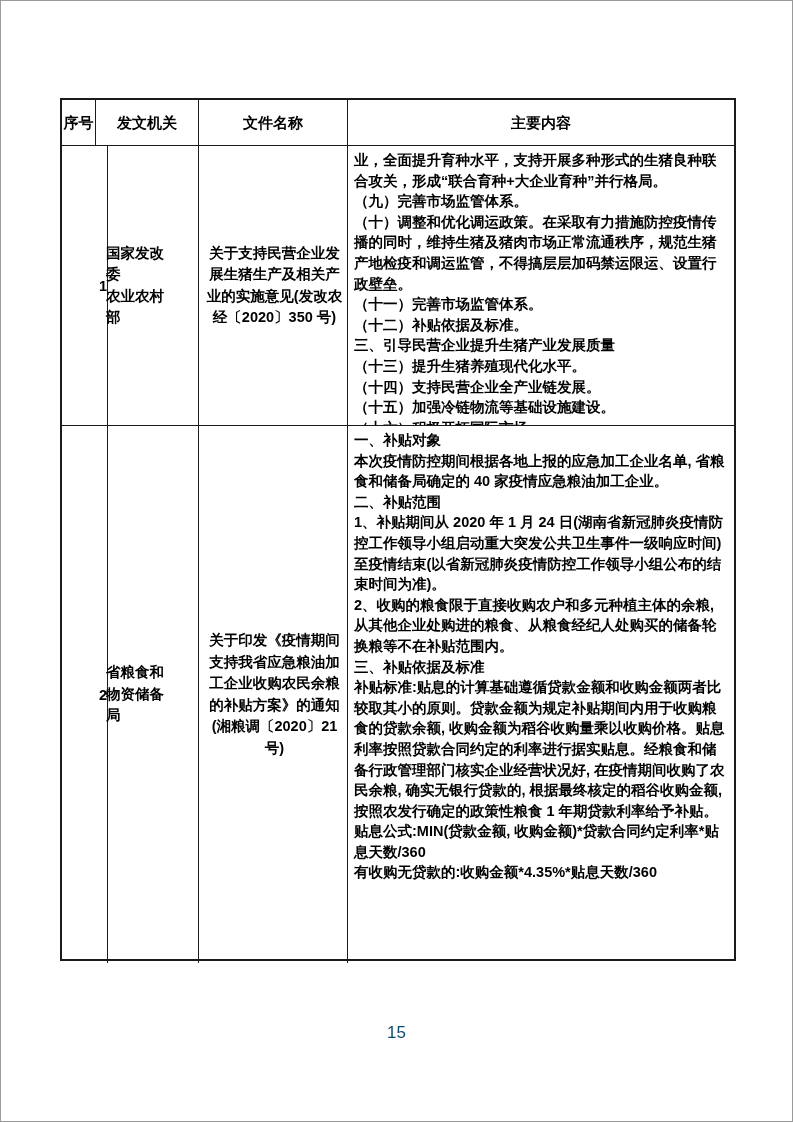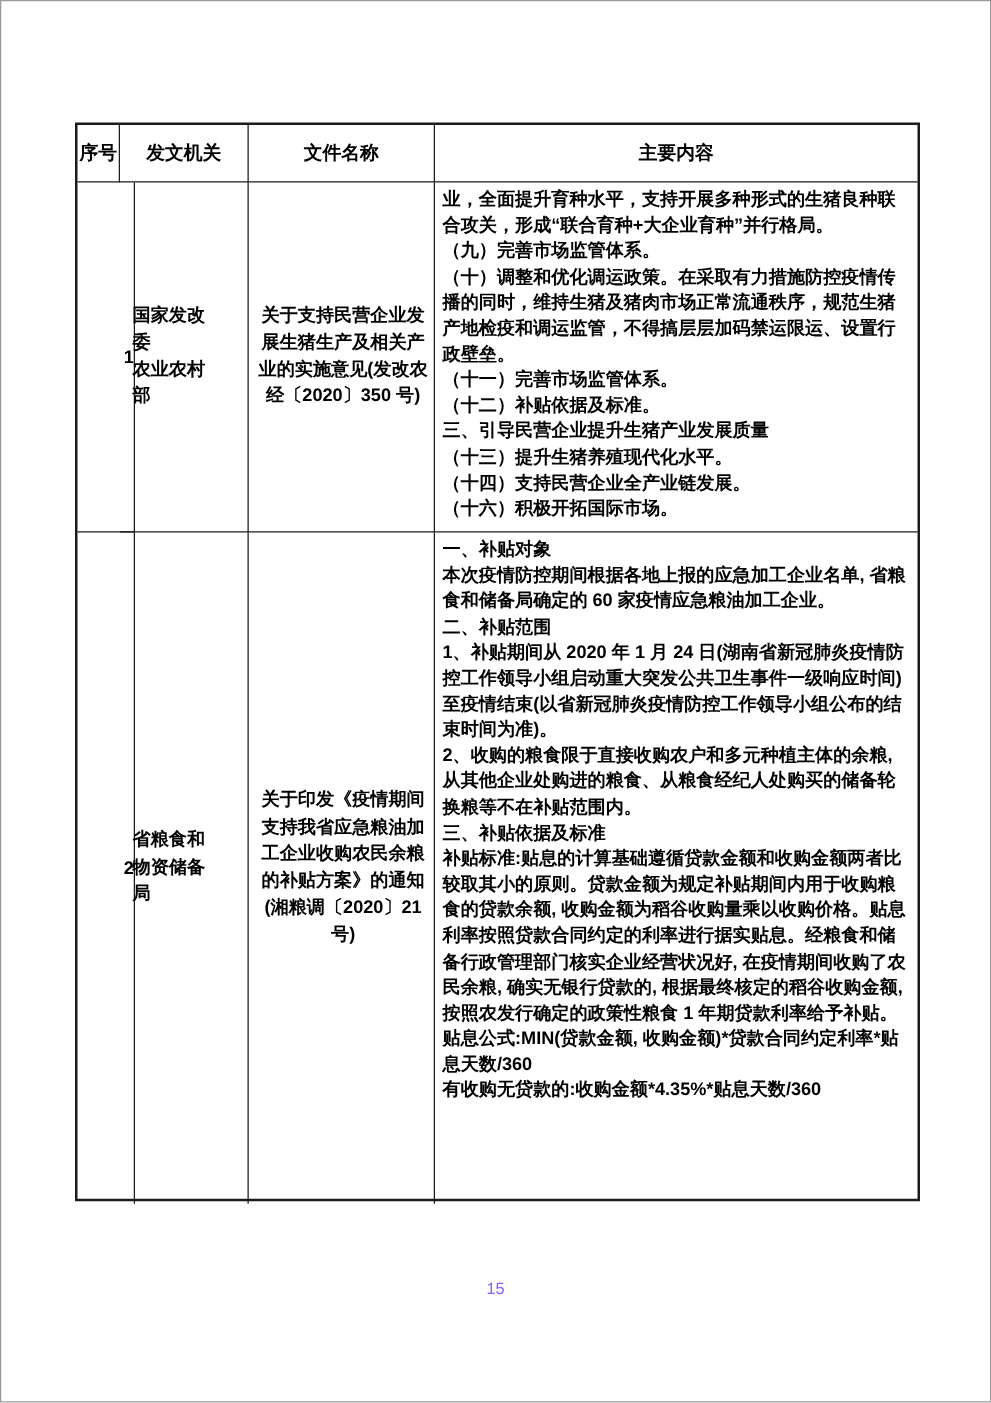--- a/index.html
+++ b/index.html
@@ -63,22 +63,22 @@
     padding: 4px 4px 4px 6px;
     font-size: 14.5px; line-height: 20.6px;
     text-align: left;
   }
   .c-content p { margin: 0; }
 
   .page-number {
     position: absolute;
     left: 0; top: 1022px; width: 100%;
     text-align: center;
-    font-size: 13px;
-    color: #8b5cf6;
+    font-size: 17px;
+    color: #0c4a6e;
   }
 </style>
 </head>
 <body>
 
 <div class="page">
 
   <div class="doc-table">
 
     <div class="cell head">序号</div>
@@ -92,29 +92,30 @@
     <div class="cell c-doc v-center">关于支持民营企业发展生猪生产及相关产业的实施意见(发改农经〔2020〕350 号)</div>
     <div class="cell c-content last-c">
         <p>业，全面提升育种水平，支持开展多种形式的生猪良种联合攻关，形成“联合育种+大企业育种”并行格局。</p>
         <p>（九）完善市场监管体系。</p>
         <p>（十）调整和优化调运政策。在采取有力措施防控疫情传播的同时，维持生猪及猪肉市场正常流通秩序，规范生猪产地检疫和调运监管，不得搞层层加码禁运限运、设置行政壁垒。</p>
         <p>（十一）完善市场监管体系。</p>
         <p>（十二）补贴依据及标准。</p>
         <p>三、引导民营企业提升生猪产业发展质量</p>
         <p>（十三）提升生猪养殖现代化水平。</p>
         <p>（十四）支持民营企业全产业链发展。</p>
+        <p>（十五）加强冷链物流等基础设施建设。</p>
         <p>（十六）积极开拓国际市场。</p>
       </div>
 
     <div class="cell c-seq last-r">20</div>
     <div class="cell c-agency v-center last-r">省粮食和物资储备局</div>
     <div class="cell c-doc v-center last-r">关于印发《疫情期间支持我省应急粮油加工企业收购农民余粮的补贴方案》的通知(湘粮调〔2020〕21 号)</div>
     <div class="cell c-content last-c last-r">
         <p>一、补贴对象</p>
-        <p>本次疫情防控期间根据各地上报的应急加工企业名单, 省粮食和储备局确定的 60 家疫情应急粮油加工企业。</p>
+        <p>本次疫情防控期间根据各地上报的应急加工企业名单, 省粮食和储备局确定的 40 家疫情应急粮油加工企业。</p>
         <p>二、补贴范围</p>
         <p>1、补贴期间从 2020 年 1 月 24 日(湖南省新冠肺炎疫情防控工作领导小组启动重大突发公共卫生事件一级响应时间)至疫情结束(以省新冠肺炎疫情防控工作领导小组公布的结束时间为准)。</p>
         <p>2、收购的粮食限于直接收购农户和多元种植主体的余粮, 从其他企业处购进的粮食、从粮食经纪人处购买的储备轮换粮等不在补贴范围内。</p>
         <p>三、补贴依据及标准</p>
         <p>补贴标准:贴息的计算基础遵循贷款金额和收购金额两者比较取其小的原则。贷款金额为规定补贴期间内用于收购粮食的贷款余额, 收购金额为稻谷收购量乘以收购价格。贴息利率按照贷款合同约定的利率进行据实贴息。经粮食和储备行政管理部门核实企业经营状况好, 在疫情期间收购了农民余粮, 确实无银行贷款的, 根据最终核定的稻谷收购金额, 按照农发行确定的政策性粮食 1 年期贷款利率给予补贴。</p>
         <p>贴息公式:MIN(贷款金额, 收购金额)*贷款合同约定利率*贴息天数/360</p>
         <p>有收购无贷款的:收购金额*4.35%*贴息天数/360</p>
       </div>
 
   </div>

